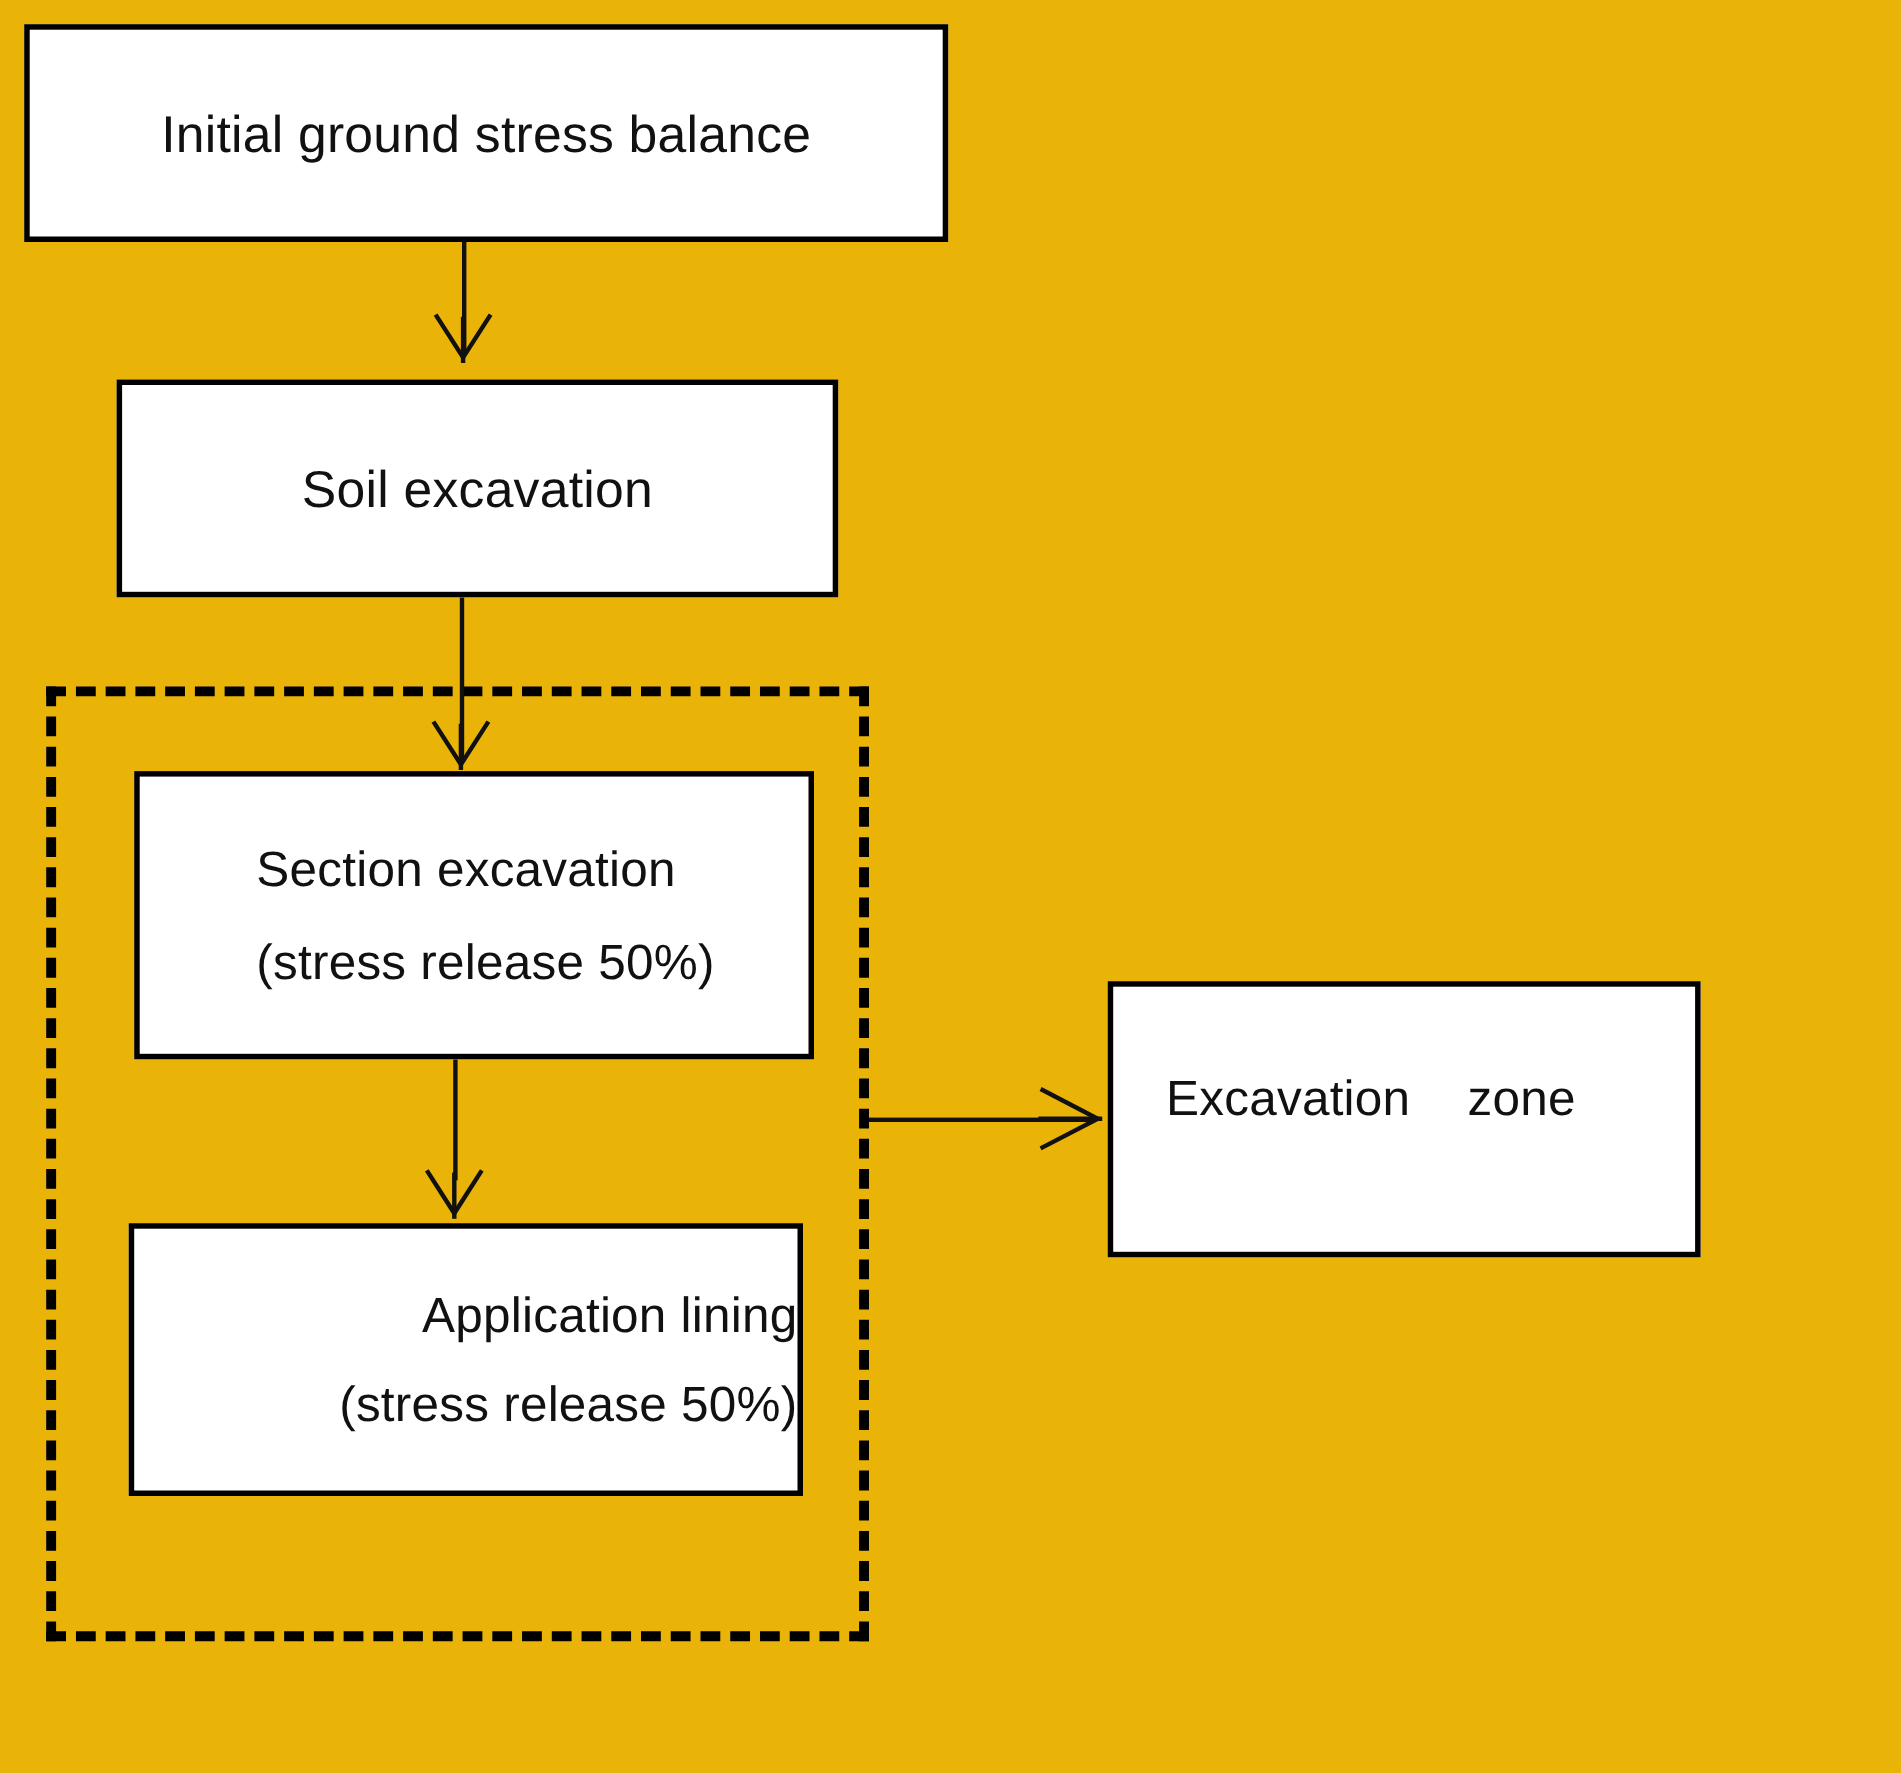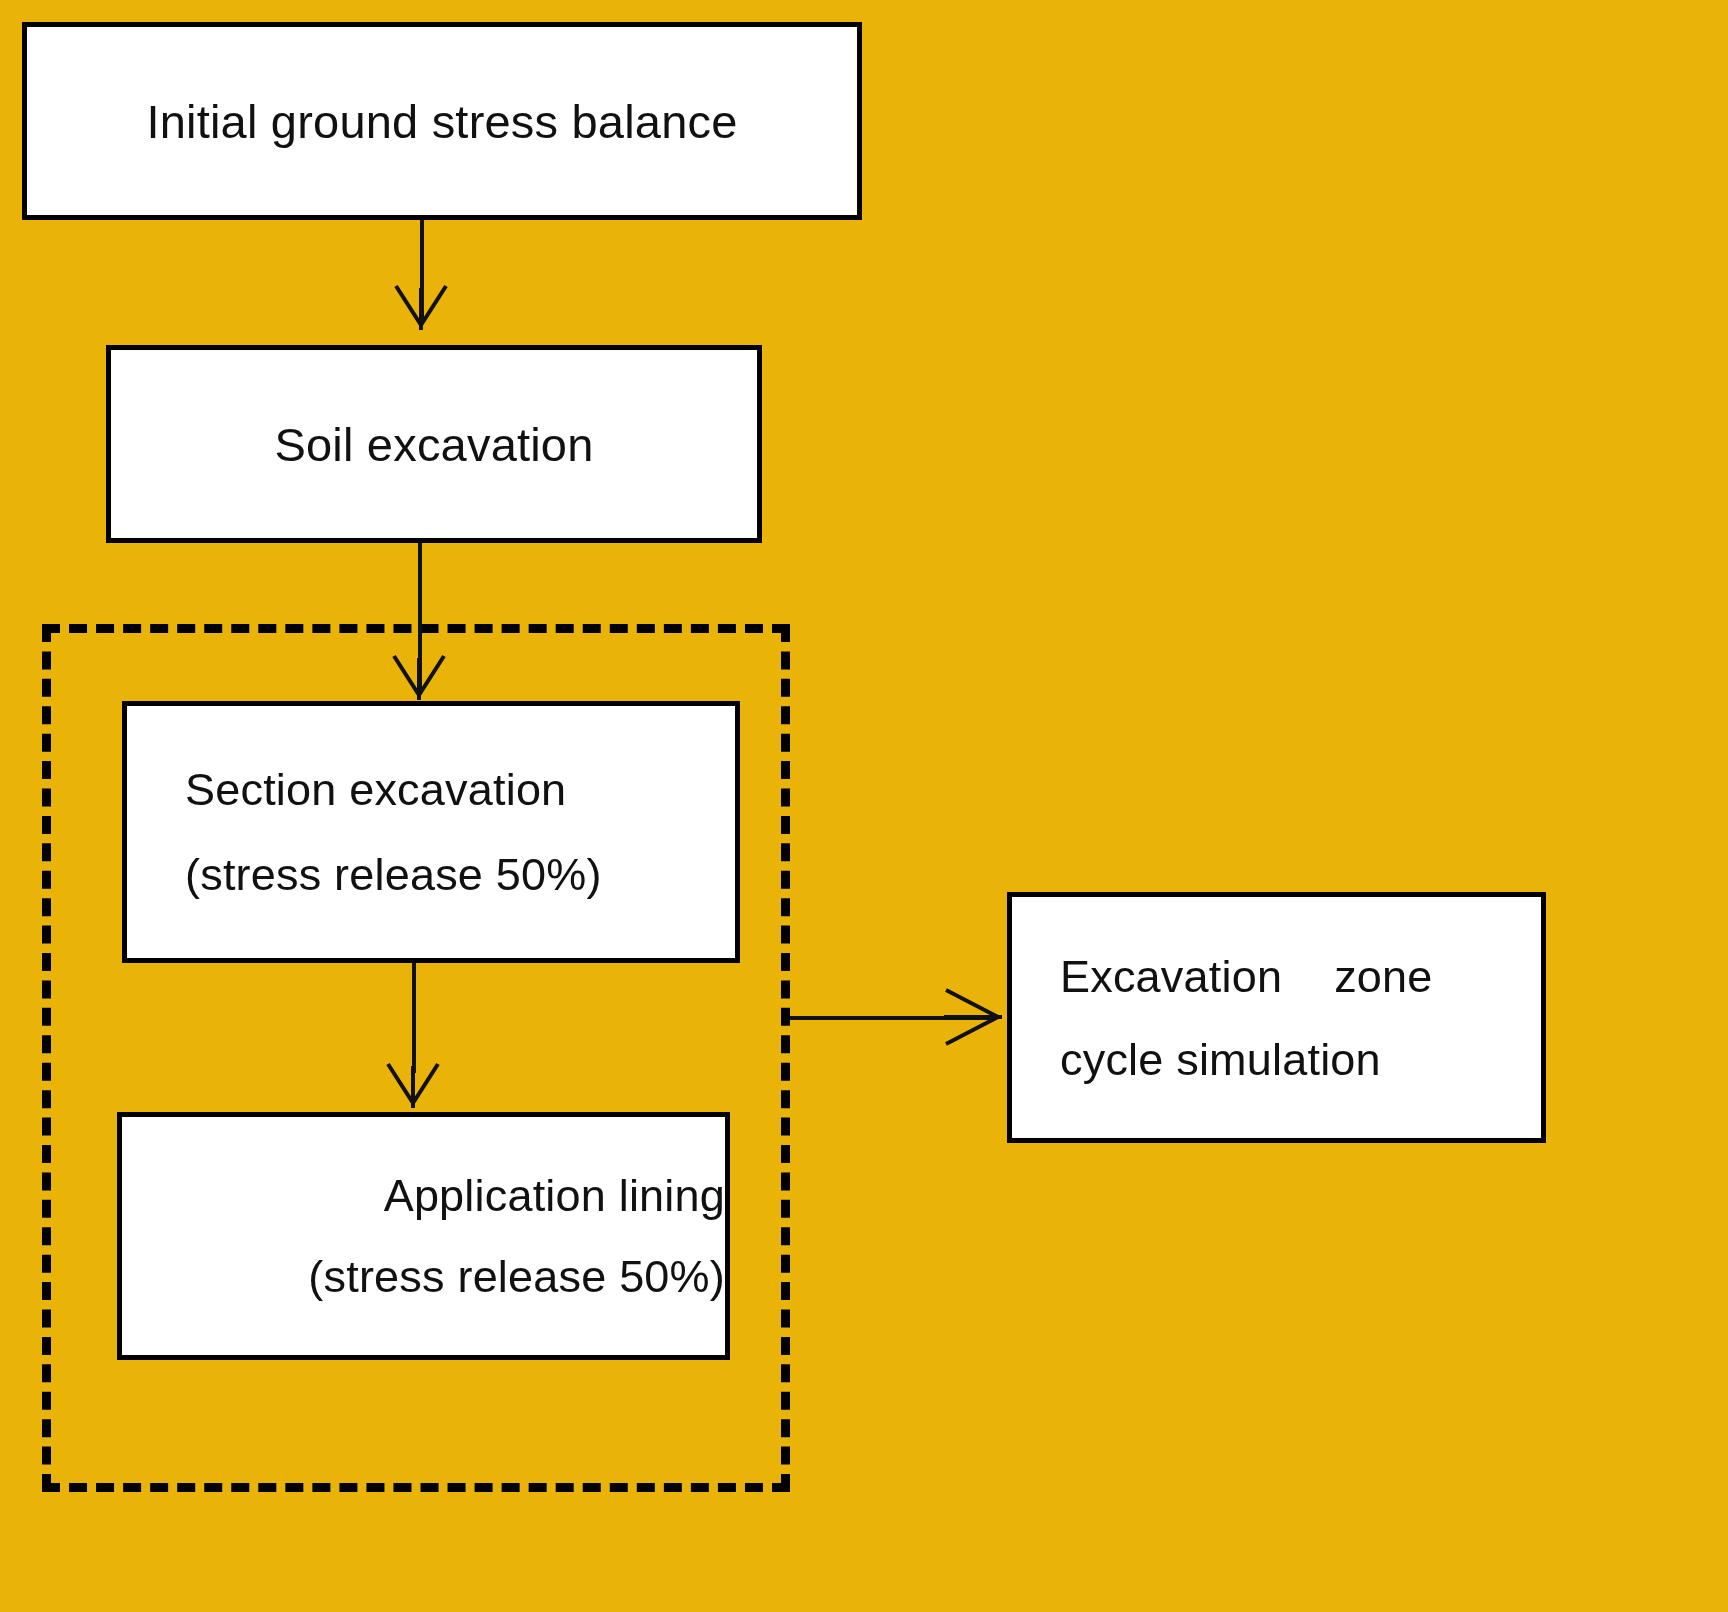--- a/index.html
+++ b/index.html
@@ -52,20 +52,21 @@
   #node-soil-replacement {
     left: 106px; top: 345px;
     width: 656px; height: 198px;
   }
   #node-soil-replacement .line { font-size: 47px; }
 
   #node-section-excavation {
     left: 122px; top: 701px;
     width: 618px; height: 262px;
     justify-content: center;
+    padding-left: 48px;
   }
   #node-section-excavation .line { font-size: 45px; text-align: left; padding-left: 58px; box-sizing: border-box; }
   #node-section-excavation .line.l1 { margin-bottom: 40px; }
 
   #node-application-lining {
     left: 117px; top: 1112px;
     width: 613px; height: 248px;
   }
   #node-application-lining .line { font-size: 45px; text-align: right; padding-left: 58px; box-sizing: border-box; }
   #node-application-lining .line.l1 { margin-bottom: 36px; }
@@ -154,16 +155,15 @@
   <svg class="arrow-svg" style="left:940px; top:986px;" width="70" height="64">
     <path d="M 6 4 L 58 31 L 6 58" fill="none" stroke="#111111" stroke-width="4"></path>
     <path d="M 4 31 L 62 31" stroke="#111111" stroke-width="4" fill="none"></path>
   </svg>
 
   <div class="node" id="node-excavation-zone-cycle">
     <span class="line l1">
       <span class="w1">Excavation</span>
       <span class="w2">zone</span>
     </span>
-    <span class="line l2">cycle simulation</span>
   </div>
 
 </div>
 
 </body></html>

